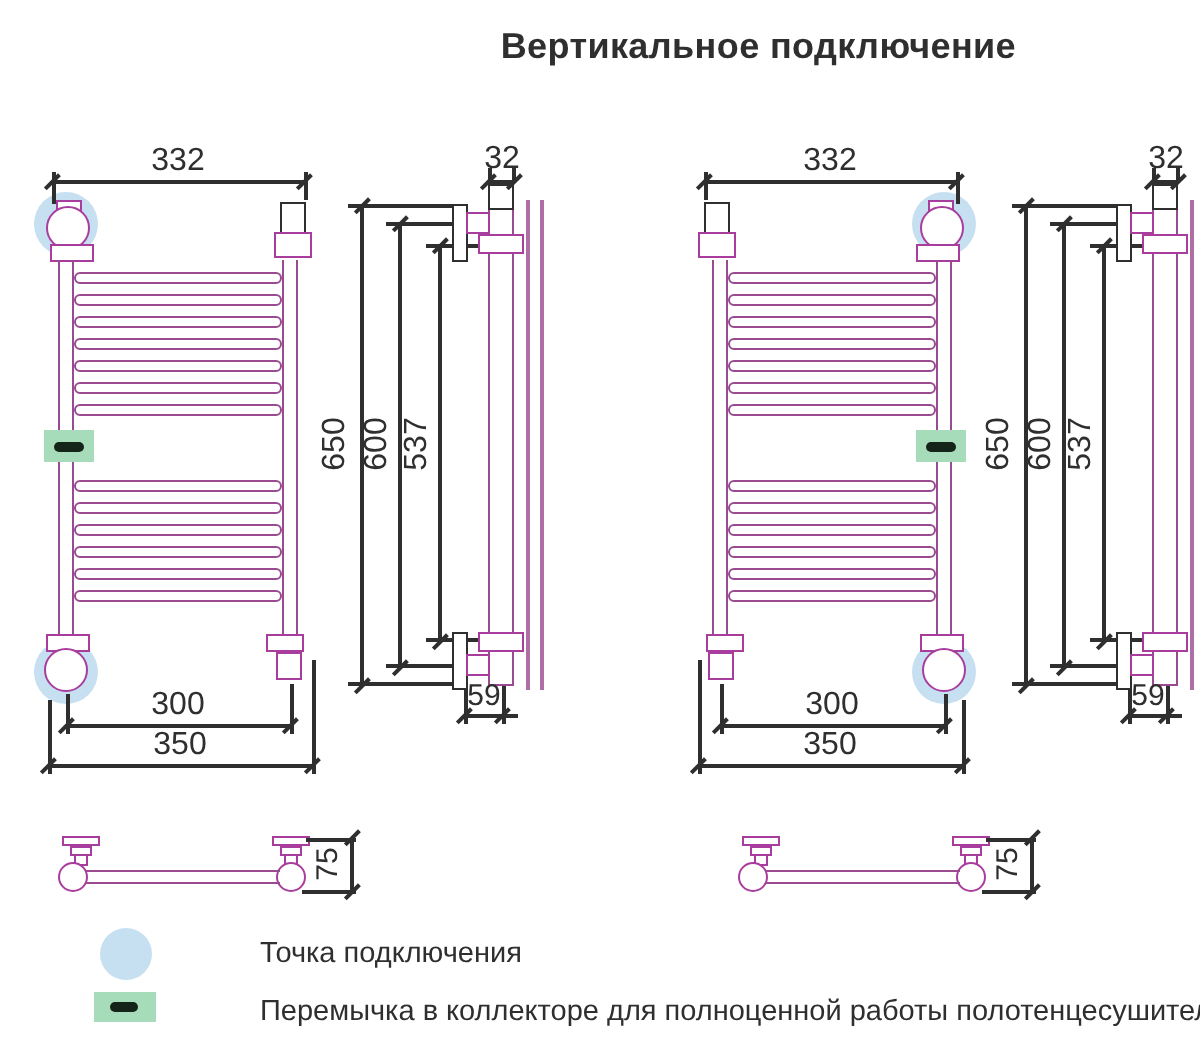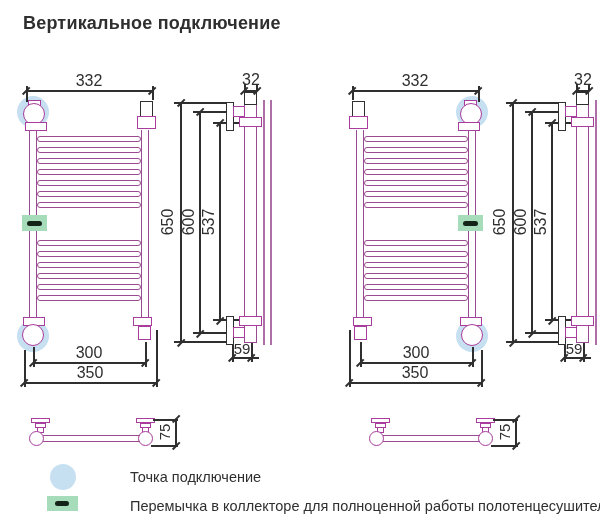--- a/index.html
+++ b/index.html
@@ -3,21 +3,21 @@
 <meta charset="utf-8">
 <style>
   :root{
     --rail:#9a4a90; --fitting:#a83d9d; --ink:#2f2f2f;
     --connection-halo:#c6e0f2; --jumper-fill:#a7dcba; --jumper-bar:#142419;
   }
   *{box-sizing:border-box;margin:0;padding:0}
   body{background:#fff}
   .canvas{position:relative;width:600px;height:525px;background:#ffffff;overflow:hidden;
     font-family:"Liberation Sans",sans-serif;color:var(--ink,#2f2f2f)}
-  .title{position:absolute;left:23px;top:13px;width:500px;text-align:left;
+  .title{position:absolute;left:8px;top:13px;width:500px;text-align:right;
     font-size:18px;font-weight:bold;letter-spacing:.2px}
   .vl{position:absolute;width:1.5px;background:var(--ink)}
   .hl{position:absolute;height:1.5px;background:var(--ink)}
   .dimh{position:absolute;height:1.5px;background:var(--ink)}
   .dimv{position:absolute;width:1.5px;background:var(--ink)}
   .dimh::before,.dimh::after,.dimv::before,.dimv::after{
     content:"";position:absolute;width:10px;height:1.5px;background:var(--ink);transform:rotate(-45deg)}
   .dimh::before{left:-5px;top:0}.dimh::after{right:-5px;top:0}
   .dimv::before{left:-4px;top:-1px}.dimv::after{left:-4px;bottom:-1px}
   .box{position:absolute;border:1.5px solid var(--ink);background:#fff}
@@ -228,20 +228,20 @@
     <div class="mbox circle" style="left:138px;top:431px;width:15px;height:15px"></div>
     <div style="position:absolute;left:43px;top:435px;width:97px;height:7px;border-top:1.5px solid var(--rail);border-bottom:1.5px solid var(--rail)"></div>
     <div class="hl" style="left:153px;top:419px;width:25px"></div>
     <div class="hl" style="left:151px;top:445px;width:27px"></div>
     <div class="dimv" style="left:175px;top:419px;height:26px"></div>
     <div class="dim-label sm rot" style="left:164px;top:432px">75</div>
   </div>
 
   <div style="position:absolute;left:0;top:460px">
     <div class="halo" style="left:50px;top:4px;width:26px;height:26px"></div>
-    <div class="legend-label" style="left:130px;top:9px">Точка подключение</div>
+    <div class="legend-label" style="left:130px;top:9px">Точка подключения</div>
     <div class="jumper" style="left:47px;top:36px;width:31px;height:15px">
         <div class="jbar" style="left:8px;top:5px;width:14px;height:5px"></div>
       </div>
     <div class="legend-label" style="left:130px;top:38px">Перемычка в коллекторе для полноценной работы полотенцесушителя</div>
   </div>
 
 </div>
 
 </body></html>

